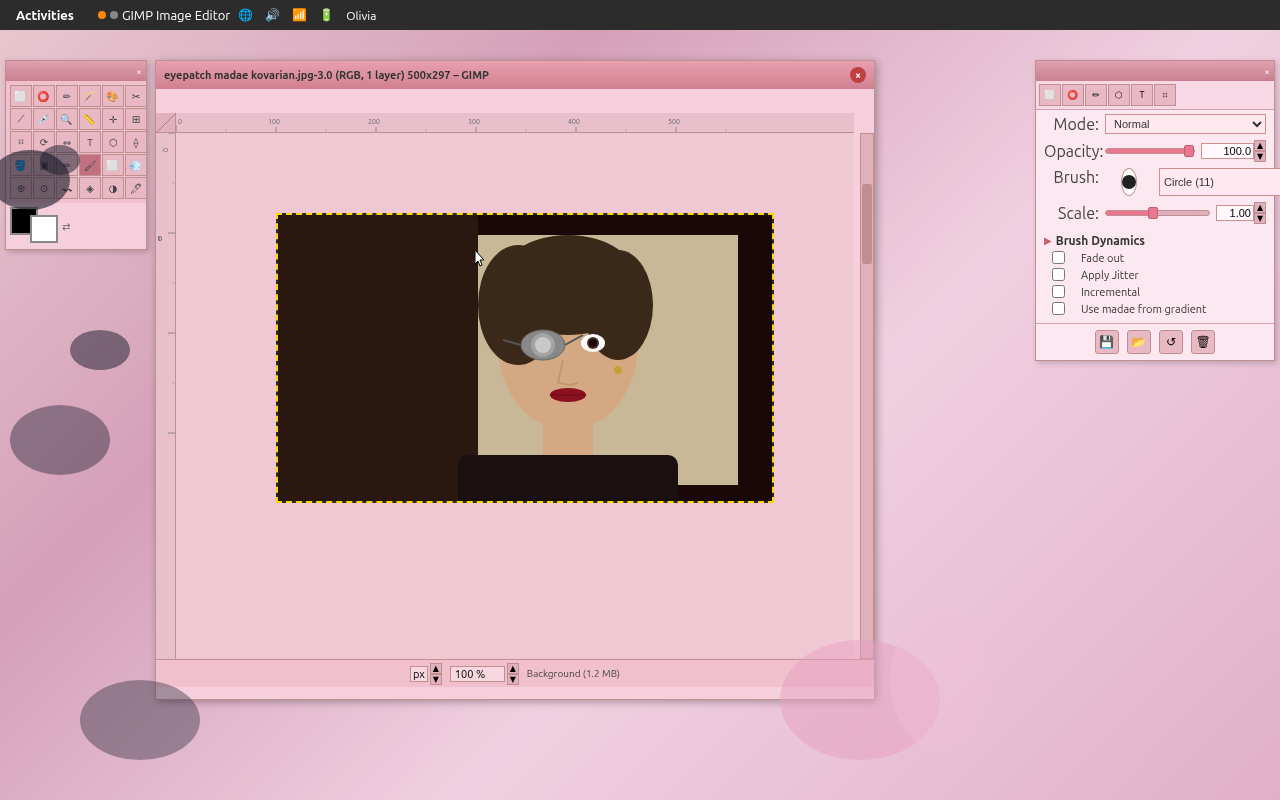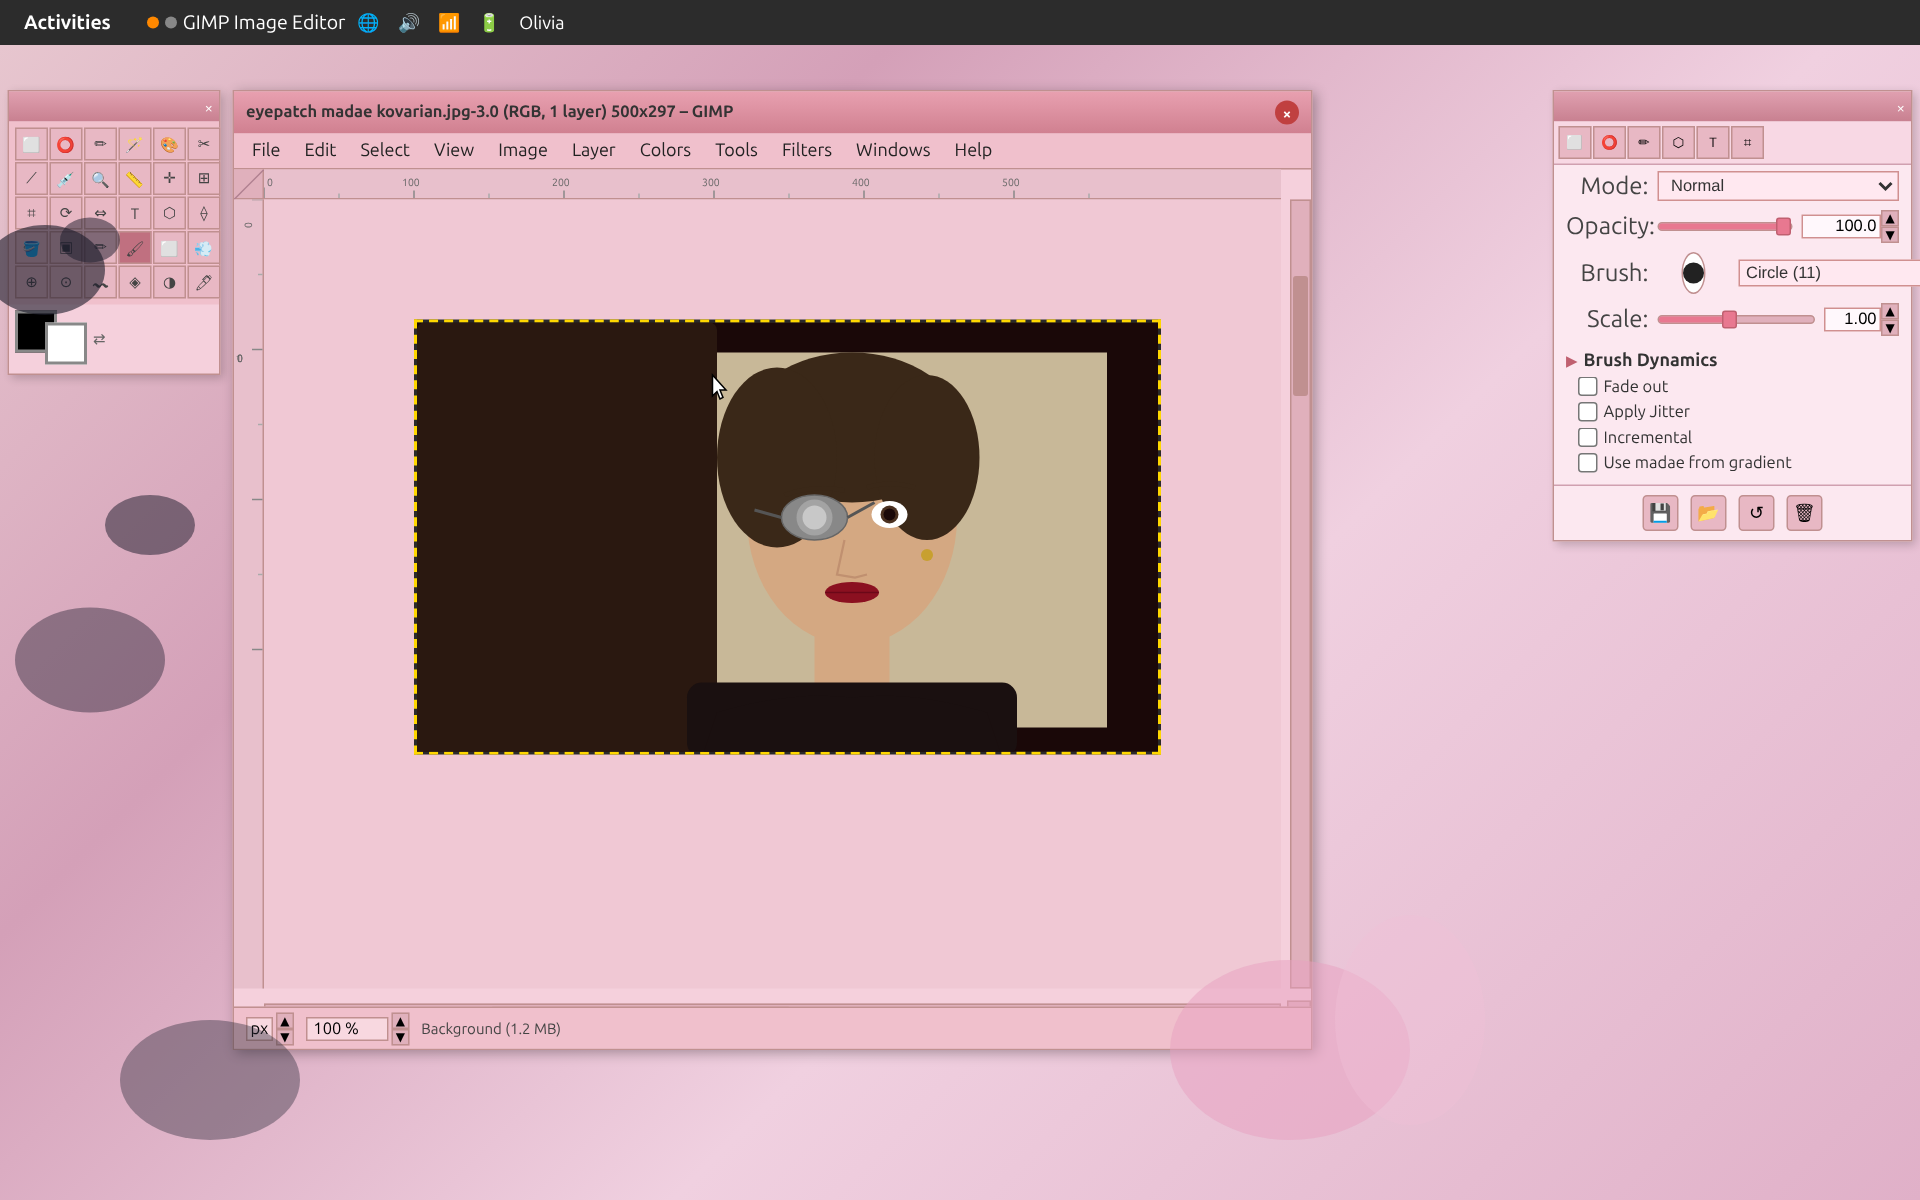--- a/index.html
+++ b/index.html
@@ -182,28 +182,29 @@
       position: absolute;
       top: 50px; left: 1px;
       width: 10px; height: 80px;
       background: #c09090;
       border-radius: 2px;
     }
 
     
     .gimp-statusbar {
       position: absolute;
-      bottom: 0; left: 0; right: 0;
+      bottom: 12px; left: 0; right: 0;
       height: 28px;
       background: #f0c0cc;
       border-top: 1px solid #c09090;
       display: flex;
       align-items: center;
       padding: 0 8px;
       gap: 8px;
+      justify-content: center;
     }
     .gimp-unit-select {
       background: #f8d8e0;
       border: 1px solid #c09090;
       font-size: 11px;
       padding: 1px 2px;
     }
     .gimp-zoom-select {
       background: #f8d8e0;
       border: 1px solid #c09090;
@@ -364,21 +365,20 @@
       background: #e0b0bc;
       border: 1px solid #c09090;
       font-size: 8px;
       display: flex; align-items: center; justify-content: center;
       cursor: pointer;
     }
 
     
     .brush-row {
       display: flex;
-      align-items: center;
       margin-bottom: 6px;
       gap: 22px;
     }
     .brush-preview {
       width: 28px; height: 28px;
       background: #fff;
       border: 1px solid #c09090;
       border-radius: 50%;
       display: flex; align-items: center; justify-content: center;
     }
@@ -411,21 +411,21 @@
     .dynamics-label {
       font-size: 12px;
       font-weight: bold;
       color: #333;
     }
 
     
     .checkbox-row {
       display: flex;
       align-items: center;
-      gap: 4px;
+      gap: 16px;
       margin-bottom: 4px;
       padding-left: 8px;
     }
     .checkbox-input {
       width: 13px; height: 13px;
       accent-color: #d08090;
       cursor: pointer;
     }
     .checkbox-label {
       font-size: 11px;
@@ -532,33 +532,20 @@
 
   <div class="gimp-window">
 
     <div class="gimp-titlebar">
       <span style="font-size:11px;">eyepatch madae kovarian.jpg-3.0 (RGB, 1 layer) 500x297 – GIMP</span>
       <div class="gimp-close-btn">
         <span>×</span>
       </div>
     </div>
 
-    <div class="gimp-menubar">
-      <div class="gimp-menu-item">File</div>
-      <div class="gimp-menu-item">Edit</div>
-      <div class="gimp-menu-item">Select</div>
-      <div class="gimp-menu-item">View</div>
-      <div class="gimp-menu-item">Image</div>
-      <div class="gimp-menu-item">Layer</div>
-      <div class="gimp-menu-item">Colors</div>
-      <div class="gimp-menu-item">Tools</div>
-      <div class="gimp-menu-item">Filters</div>
-      <div class="gimp-menu-item">Windows</div>
-      <div class="gimp-menu-item">Help</div>
-    </div>
 
     <div class="gimp-ruler-corner">
       <svg width="20" height="20">
           <path d="M0,20 L20,0" stroke="#b08090" stroke-width="1"></path>
         </svg>
     </div>
 
     <div class="gimp-ruler-h">
       <svg width="100%" height="20" style="position:absolute;top:0;left:0;">
         <line x1="0" y1="20" x2="700" y2="20" stroke="#c09090" stroke-width="1"></line>

